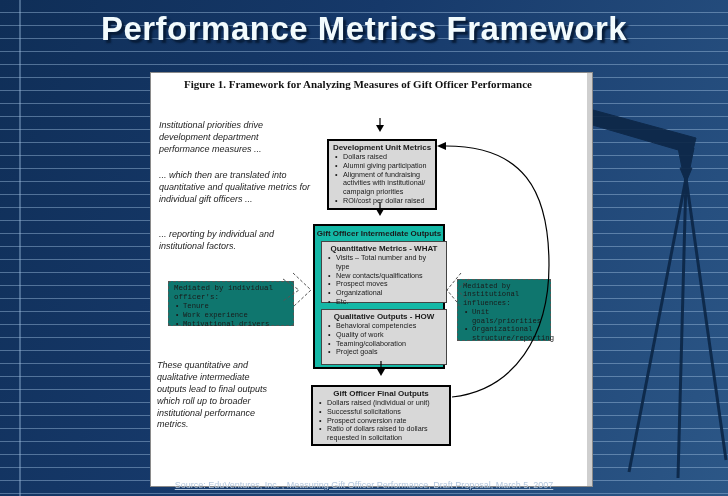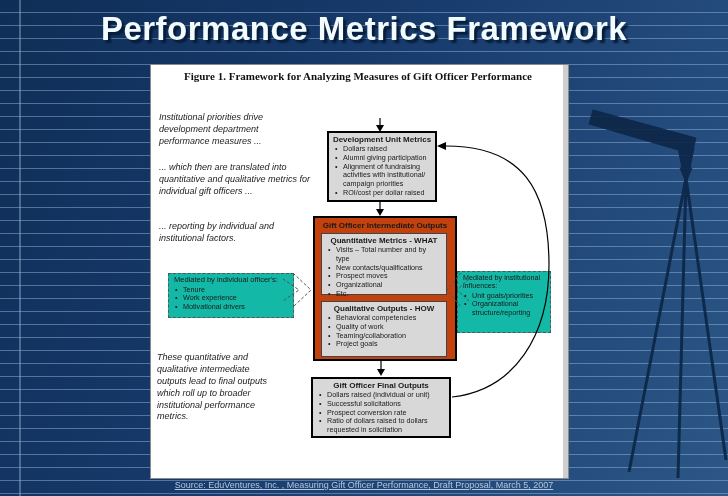--- a/index.html
+++ b/index.html
@@ -16,48 +16,48 @@
     pointer-events:none;
   }
   .vline{position:absolute;left:19px;top:0;width:2px;height:100%;background:rgba(160,192,224,0.4);}
   .telescope{position:absolute;left:560px;top:90px;}
   .slide-title{
     position:absolute;left:0;top:10px;width:100%;text-align:center;
     font-size:33px;font-weight:bold;letter-spacing:0.5px;color:#f2fbfd;
     text-shadow:3px 3px 2px #071c38;
   }
   .panel{
-    position:absolute;left:150px;top:64px;width:417px;height:413px;
-    background:#ffffff;border:1px solid #8a8a8a;color:#1a1a1a;
+    position:absolute;left:150px;top:72px;width:417px;height:413px;
+    background:#ffffff;border:1px solid #8a8a8a;color:#1a1a1a;padding-left:24px;
   }
   .panel-edge{position:absolute;right:0;top:0;width:5px;height:100%;background:#cfcfcf;}
   .fig-title{
     position:absolute;left:12px;top:5px;width:390px;text-align:center;
     font-family:"Liberation Serif",serif;font-weight:bold;font-size:11px;color:#111;
   }
   .ann{position:absolute;font-style:italic;font-size:9px;line-height:1.32;color:#222;}
   .ann1{left:8px;top:47px;width:150px;}
   .ann2{left:8px;top:97px;width:158px;}
   .ann3{left:8px;top:156px;width:148px;}
   .ann4{left:6px;top:287px;width:120px;}
   .gbox{position:absolute;background:#d8d8d8;border:1px solid #444;box-sizing:border-box;}
   .gbox .bt{font-weight:bold;font-size:8px;text-align:center;padding-top:2px;}
   .prio{left:189px;top:34px;width:98px;height:18px;border:1px solid #555;}
   .prio .bt{line-height:13px;}
   .dev{left:176px;top:66px;width:110px;height:71px;border:2px solid #000;}
-  .outer{position:absolute;left:162px;top:151px;width:144px;height:145px;
-    background:#c2410c;border:2px solid #000;box-sizing:border-box;}
+  .outer{position:absolute;left:162px;top:151px;width:132px;height:145px;
+    background:#14b8a6;border:2px solid #000;box-sizing:border-box;}
   .outer .ot{font-weight:bold;font-size:8px;text-align:center;padding-top:3px;}
   .quant{left:6px;top:15px;width:126px;height:62px;}
   .qual{left:6px;top:83px;width:126px;height:56px;}
   .final{left:160px;top:312px;width:140px;height:61px;border:2px solid #000;}
   ul.blt{margin:1px 4px 0 0;padding:0 2px 0 5px;list-style:none;}
   ul.blt li{position:relative;padding-left:9px;font-size:7.2px;line-height:1.22;}
   ul.blt li::before{content:"\2022";position:absolute;left:1px;}
-  .dashed-box{position:absolute;background:#14b8a6;border:1.5px dashed #555;box-sizing:border-box;}
+  .dashed-box{position:absolute;background:#0f766e;border:1.5px dashed #555;box-sizing:border-box;font-family:Liberation Mono, monospace;}
   .dashed-box .dt{font-size:7.5px;font-weight:normal;padding:2px 3px 0 5px;line-height:1.15;}
   .med-left{left:17px;top:208px;width:126px;height:45px;}
   .med-right{left:306px;top:206px;width:94px;height:62px;}
   .med-right .dt{font-size:7.2px;}
   .connectors{position:absolute;inset:0;pointer-events:none;}
   .source{
     position:absolute;left:0;top:480px;width:100%;text-align:center;
     font-size:9px;color:#b6c8dd;text-decoration:underline;
   }
 </style>

